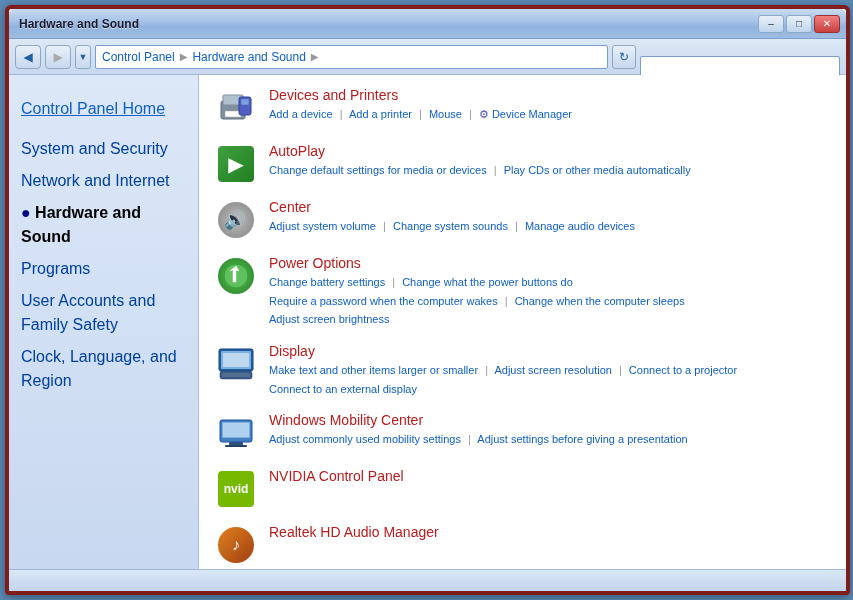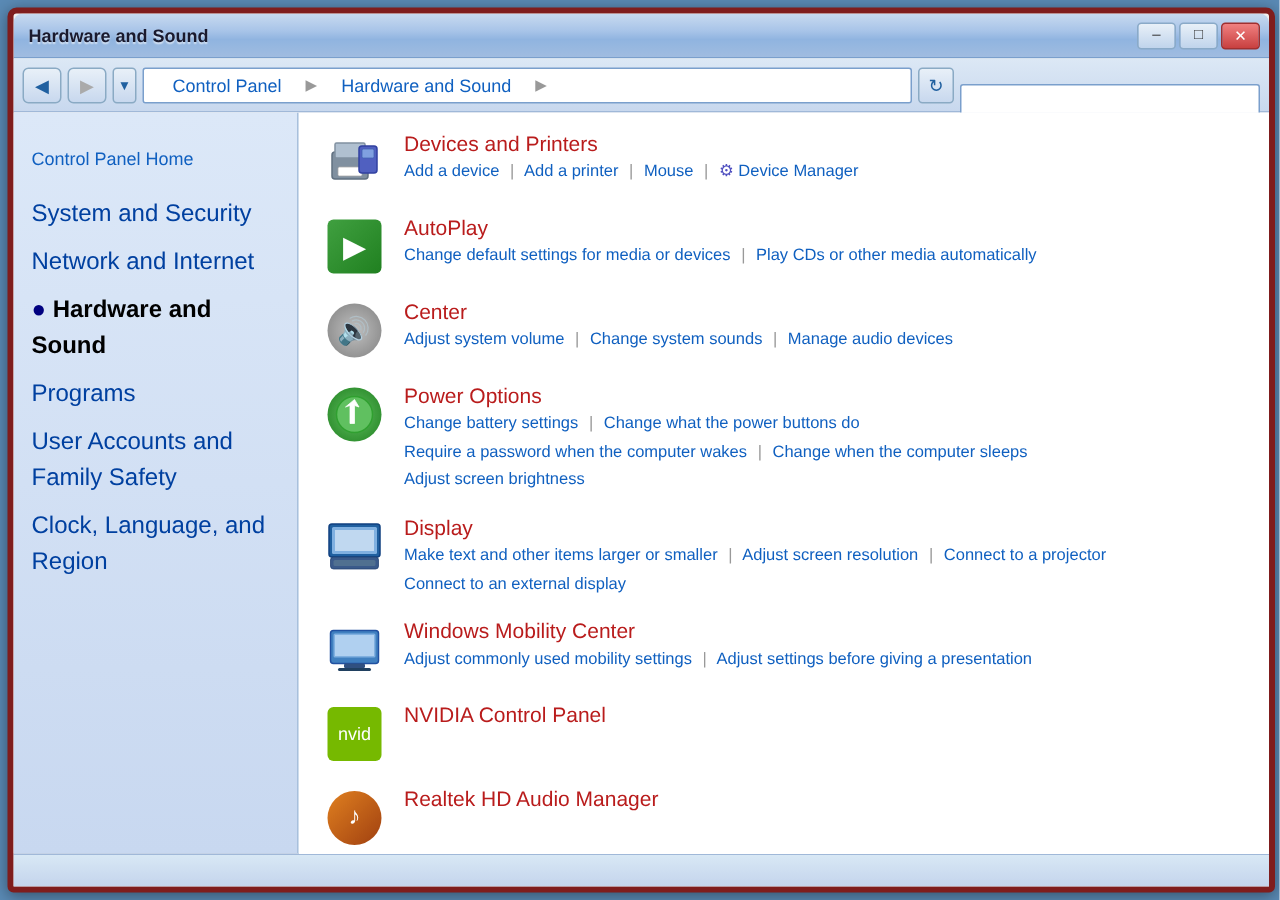--- a/index.html
+++ b/index.html
@@ -100,24 +100,24 @@
       color: #2060a0;
     }
     .breadcrumb-bar {
       flex: 1;
       height: 24px;
       background: white;
       border: 1px solid #7a9fcc;
       border-radius: 2px;
       display: flex;
       align-items: center;
-      padding: 0 19px;
+      padding: 0 6px;
       font-size: 12px;
       color: #333;
-      gap: 16px;
+      gap: 5px;
     }
     .breadcrumb-item {
       color: #1060c0;
       cursor: pointer;
     }
     .breadcrumb-arrow { color: #999; font-size: 10px; }
     .refresh-btn {
       width: 24px;
       height: 24px;
       border-radius: 3px;
@@ -306,21 +306,21 @@
     <div class="search-box">
       <input class="search-input" type="text" placeholder="Search Control Panel" style="">
       <div class="search-icon-btn">🔍</div>
     </div>
   </div>
 
   <div class="main-area">
 
     <div class="sidebar">
       <div class="sidebar-separator"></div>
-      <div class="sidebar-item" style="color:#1060c0; font-size:12px;">Control Panel Home</div>
+      <div class="sidebar-item" style="color:#1060c0; font-size:16px;text-decoration:underline;">Control Panel Home</div>
       <div class="sidebar-separator"></div>
       <div class="sidebar-item">System and Security</div>
       <div class="sidebar-item">Network and Internet</div>
       <div class="sidebar-item active">Hardware and Sound</div>
       <div class="sidebar-item">Programs</div>
       <div class="sidebar-item">User Accounts and Family Safety</div>
       <div class="sidebar-item">Clock, Language, and Region</div>
     </div>
 
     <div class="content-area">
@@ -447,21 +447,21 @@
           <div class="section-links">
             <span>Adjust commonly used mobility settings</span>
             <span class="sep">|</span>
             <span>Adjust settings before giving a presentation</span>
           </div>
         </div>
       </div>
 
       <div class="section-item">
         <div class="section-icon">
-          <div class="icon-nvidia" style="font-size:12px; font-weight:normal; line-height:1.1; text-align:center;">
+          <div class="icon-nvidia" style="font-size:12px; font-weight:bold; line-height:1.1; text-align:center;">
             <span>nvid</span>
           </div>
         </div>
         <div class="section-content">
           <div class="section-title">NVIDIA Control Panel</div>
         </div>
       </div>
 
       <div class="section-item">
         <div class="section-icon">

